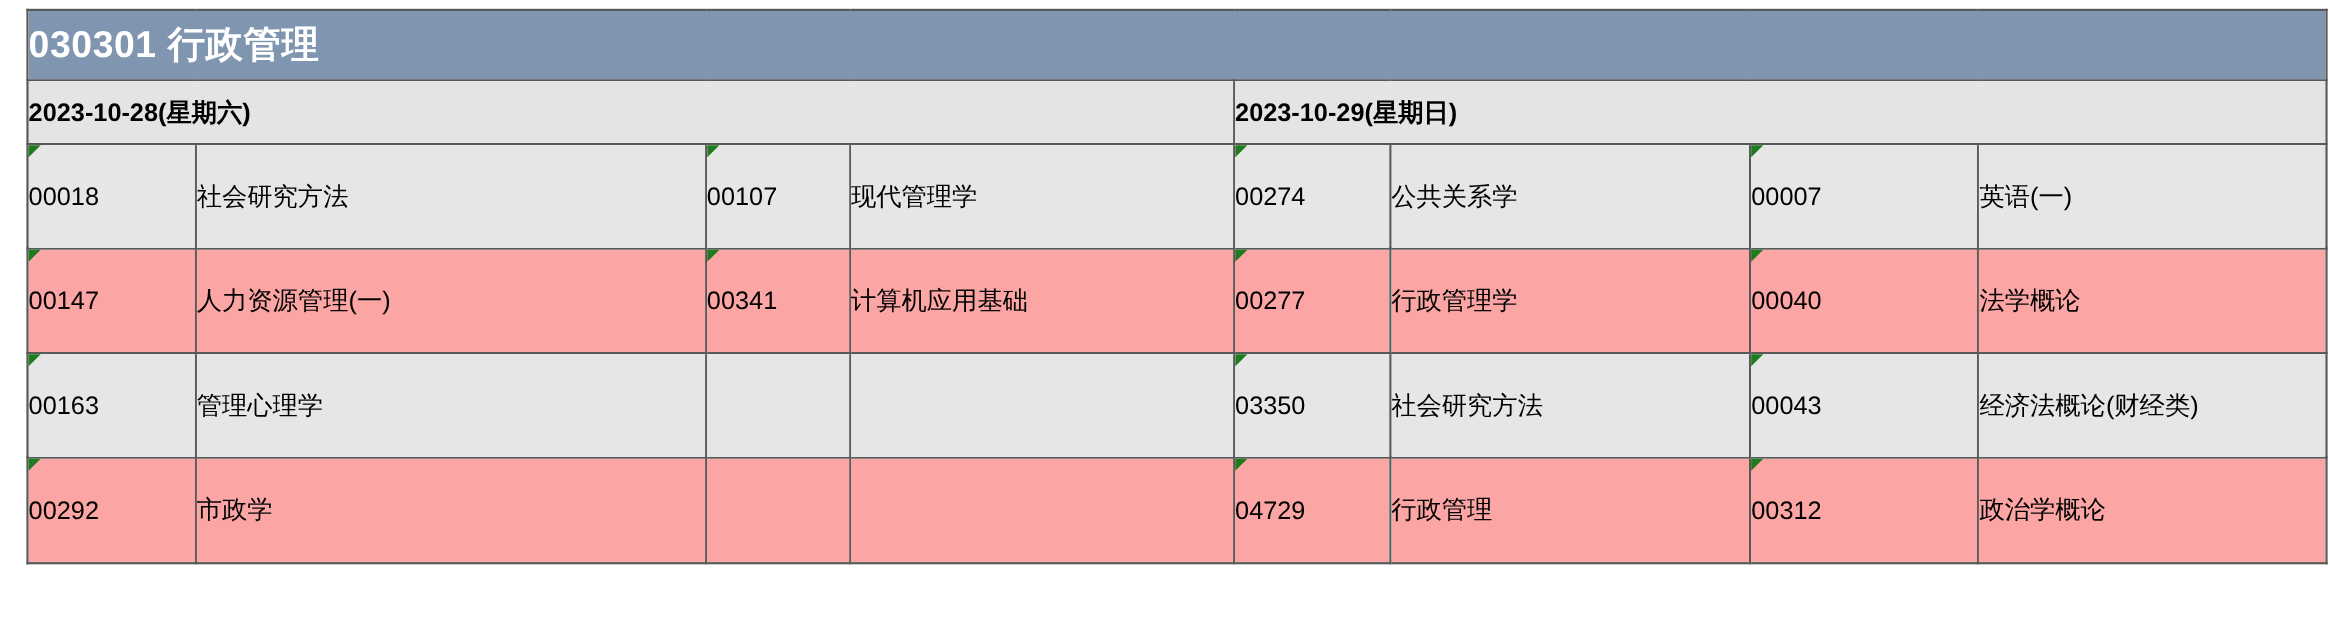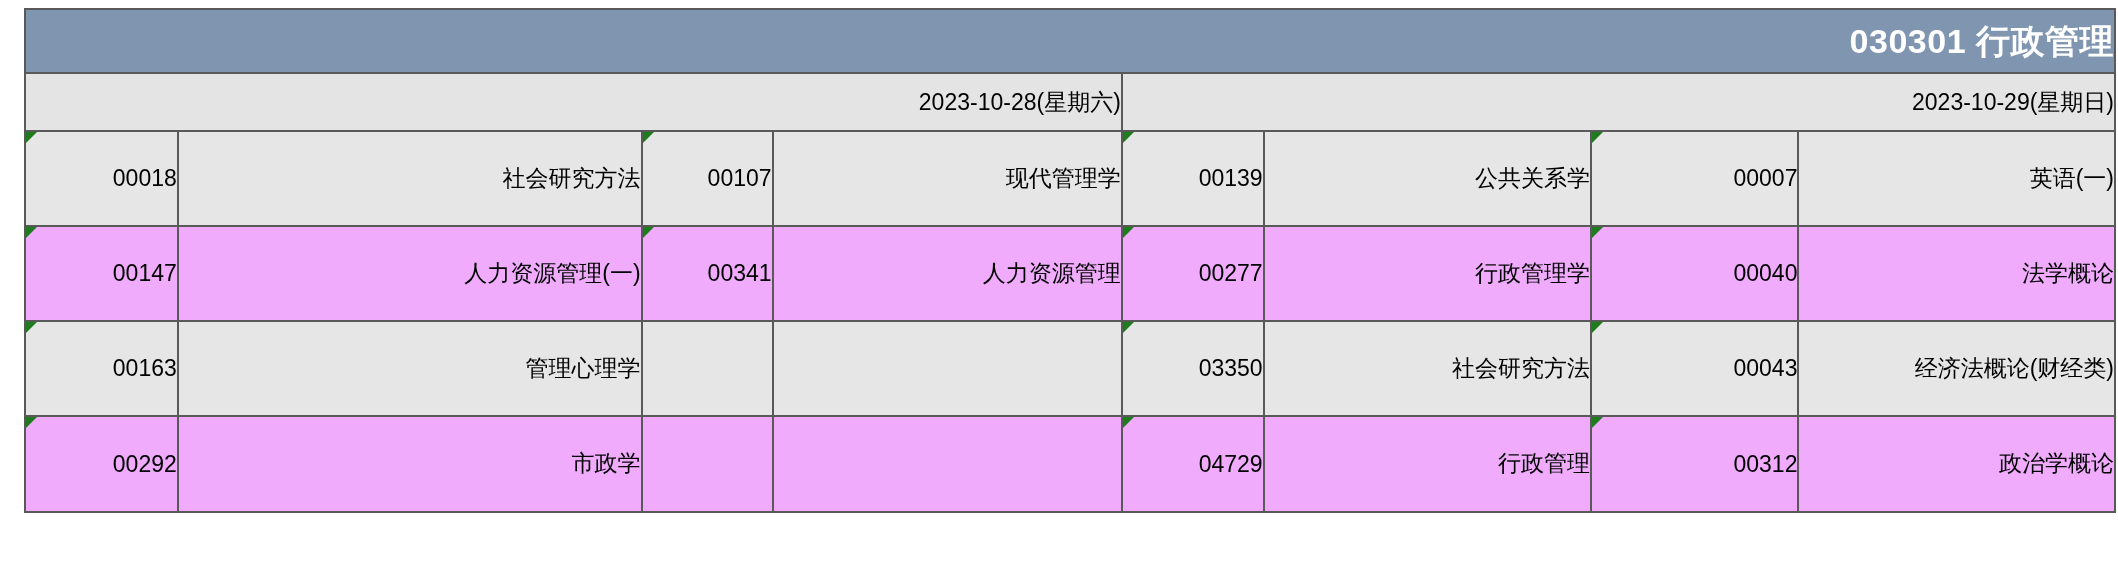--- a/index.html
+++ b/index.html
@@ -19,21 +19,21 @@
     border-collapse:collapse;
     table-layout:fixed;
     width:2092px;
     margin-left:24px;
     margin-top:8px;
   }
   table.exam td{
     border:2px solid #595959;
     padding:0;
     position:relative;
-    text-align:right;
+    text-align:left;
     vertical-align:middle;
     color:#000000;
   }
 
   
   td.title-cell{
     background:#8096B0;
     height:62px;
     border-color:#595959;
   }
@@ -46,41 +46,41 @@
     white-space:nowrap;
   }
 
   
   td.date-cell{
     background:#E4E4E4;
     height:56px;
   }
   .date-text{
     font-size:23px;
-    font-weight:normal;
+    font-weight:bold;
     line-height:56px;
     white-space:nowrap;
   }
 
   
   td.time-cell{
     background:#ffffff;
     height:56px;
   }
   .time-text{
     font-size:23px;
     font-weight:bold;
     line-height:56px;
     white-space:nowrap;
   }
 
   
   tr.data-row td{height:56px;}
   tr.shade td{background:#E6E6E6;}
-  tr.plain td{background:#f0abfc;margin-top:40px;}
+  tr.plain td{background:#fca5a5;margin-top:40px;}
 
   .cell-code{
     font-size:23px;
     line-height:1.25;
     white-space:nowrap;
   }
   .cell-name{
     font-size:23px;
     line-height:1.35;
     padding:0 6px;
@@ -129,30 +129,30 @@
           <span class="date-text">2023-10-29(星期日)</span>
         </td>
       </tr>
 
 
     <tr class="data-row shade">
           <td><span class="tri"></span><span class="cell-code">00018</span></td>
           <td><span class="cell-name"><span class="ln">社会研究方法</span></span></td>
           <td><span class="tri"></span><span class="cell-code">00107</span></td>
           <td><span class="cell-name"><span class="ln">现代管理学</span></span></td>
-          <td><span class="tri"></span><span class="cell-code">00139</span></td>
+          <td><span class="tri"></span><span class="cell-code">00274</span></td>
           <td><span class="cell-name"><span class="ln">公共关系学</span></span></td>
           <td><span class="tri"></span><span class="cell-code">00007</span></td>
           <td><span class="cell-name"><span class="ln">英语(一)</span></span></td>
         </tr>
         <tr class="data-row plain">
           <td><span class="tri"></span><span class="cell-code">00147</span></td>
           <td><span class="cell-name"><span class="ln">人力资源管理(一)</span></span></td>
           <td><span class="tri"></span><span class="cell-code">00341</span></td>
-          <td><span class="cell-name"><span class="ln">人力资源管理</span></span></td>
+          <td><span class="cell-name"><span class="ln">计算机应用基础</span></span></td>
           <td><span class="tri"></span><span class="cell-code">00277</span></td>
           <td><span class="cell-name"><span class="ln">行政管理学</span></span></td>
           <td><span class="tri"></span><span class="cell-code">00040</span></td>
           <td><span class="cell-name"><span class="ln">法学概论</span></span></td>
         </tr>
         <tr class="data-row shade">
           <td><span class="tri"></span><span class="cell-code">00163</span></td>
           <td><span class="cell-name"><span class="ln">管理心理学</span></span></td>
           <td></td>
           <td></td>

